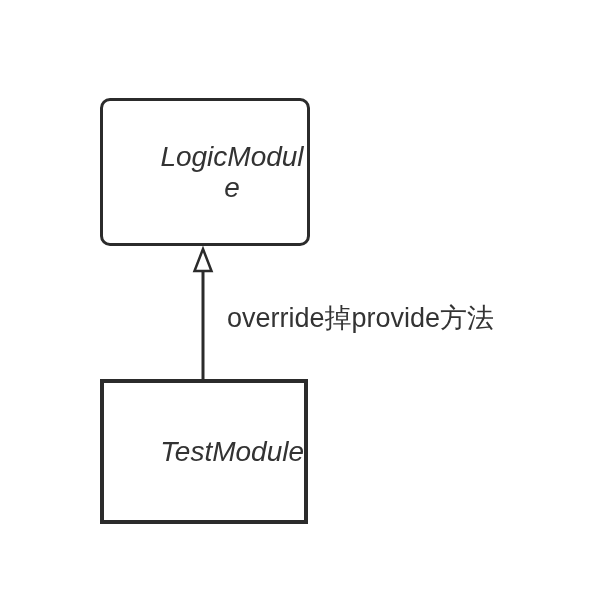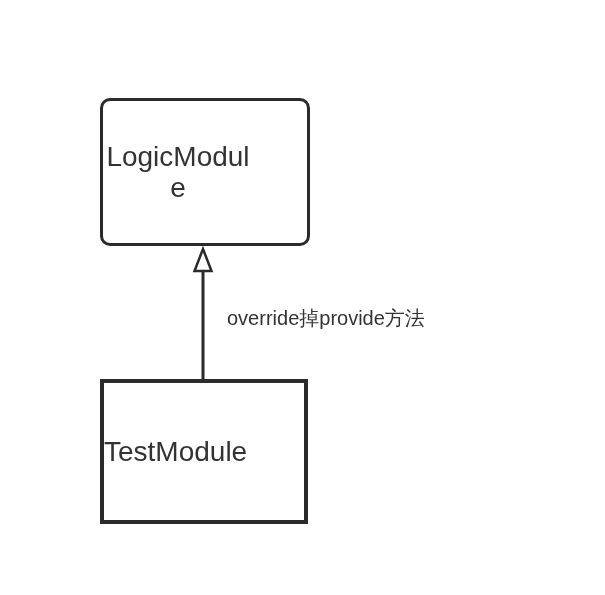--- a/index.html
+++ b/index.html
@@ -14,23 +14,24 @@
     background: #ffffff;
     overflow: hidden;
     font-family: "Liberation Sans", sans-serif;
   }
   .node {
     position: absolute;
     background: #ffffff;
     border: 3px solid #2b2b2b;
     display: flex;
     align-items: center;
-    justify-content: flex-start;
+    justify-content: flex-end;
     box-sizing: border-box;
     color: #333333;
+    font-style: italic;
   }
   .node-logic {
     left: 100px;
     top: 98px;
     width: 210px;
     height: 148px;
     border-radius: 10px;
   }
   .node-test {
     left: 100px;
@@ -55,21 +56,21 @@
     left: 0;
     top: 0;
     width: 605px;
     height: 595px;
     pointer-events: none;
   }
   .edge-label {
     position: absolute;
     left: 227px;
     top: 301px;
-    font-size: 20px;
+    font-size: 27px;
     line-height: 34px;
     white-space: nowrap;
     color: #333333;
   }
 </style>
 </head>
 <body>
 
 <div class="canvas">
 

